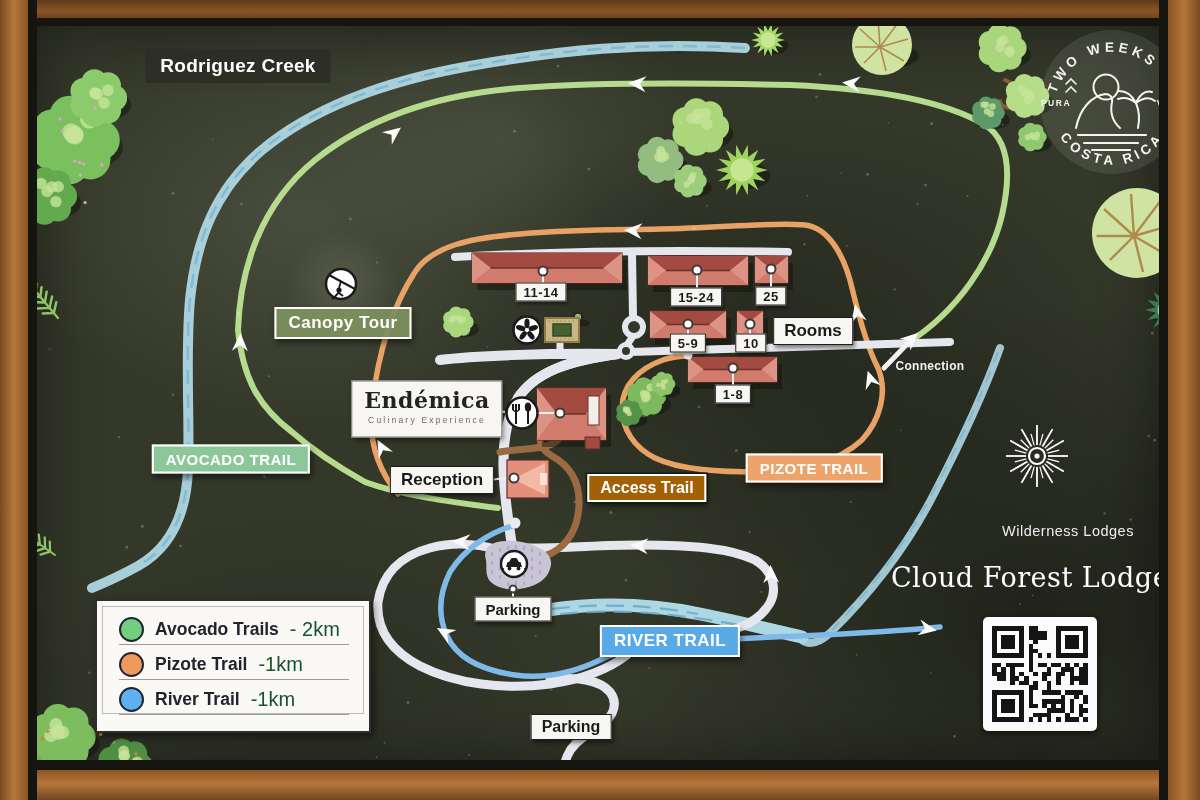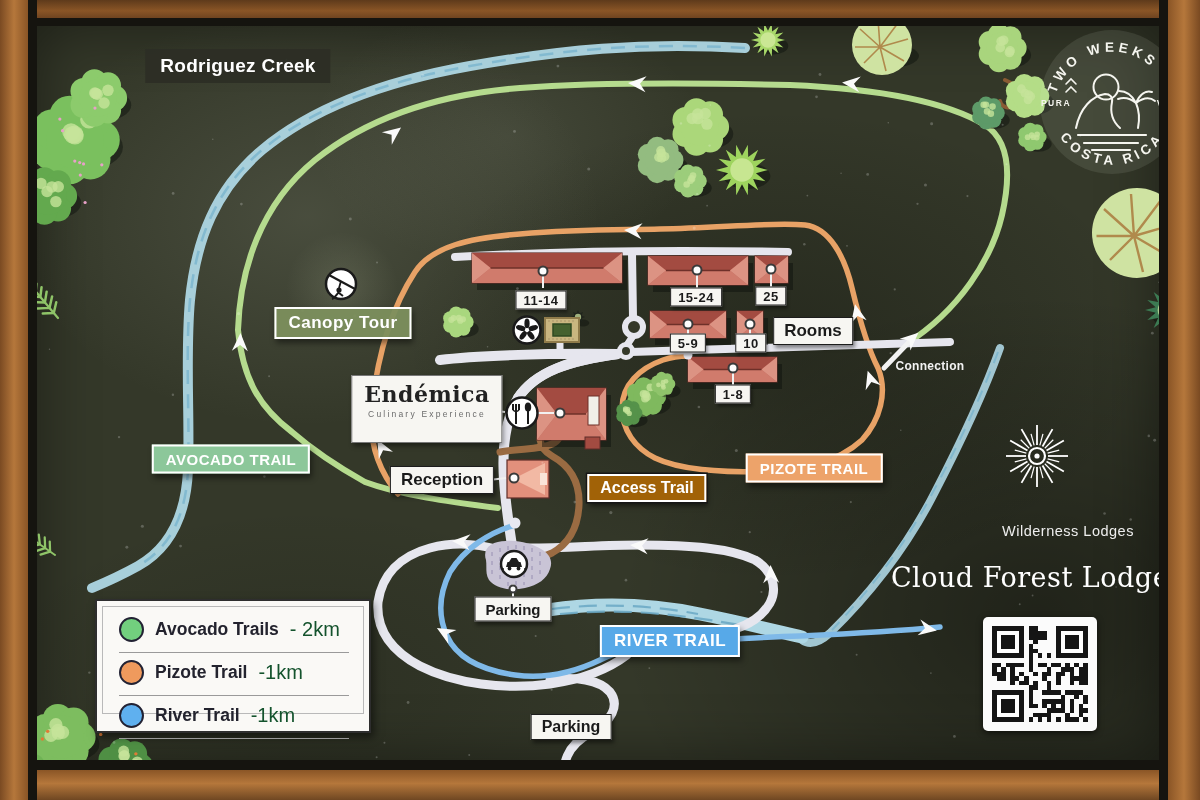--- a/index.html
+++ b/index.html
@@ -36,29 +36,29 @@
     font-size:16px;padding:3px 11px;box-shadow:0 0 0 1.5px #161616, 2px 4px 5px rgba(0,0,0,.5);}
   .trail-label{color:#fff;border:2px solid #fff;font-weight:bold;font-size:15px;letter-spacing:.5px;
     padding:4px 12px;box-shadow:2px 4px 6px rgba(0,0,0,.45);}
   .t-canopy{background:rgba(124,143,93,.95);font-size:17px;}
   .t-avocado{background:#8cc79a;}
   .t-pizote{background:#eda36a;}
   .t-river{background:#57a9e8;font-size:17px;}
   .plain-label{color:#f2f2f2;font-size:12px;font-weight:bold;letter-spacing:.3px;}
   
   .endemica-box{background:#f7f6f2;border:1px solid #777;color:#222;text-align:center;
-    padding:5px 12px 23px;box-shadow:2px 3px 5px rgba(0,0,0,.45);}
+    padding:5px 12px 12px;box-shadow:2px 3px 5px rgba(0,0,0,.45);}
   .endemica-box .t{font-family:"DejaVu Serif",serif;font-size:22px;font-weight:bold;letter-spacing:.5px;}
   .endemica-box .s{font-size:8.5px;color:#6b6b6b;letter-spacing:2.2px;margin-top:2px;}
   
   #legend{position:absolute;left:95px;top:599px;width:262px;height:120px;z-index:20;
     background:#faf9f6;border:2px solid #2e2e2e;box-shadow:3px 4px 8px rgba(0,0,0,.5);padding:5px;}
   #legend .inner{border:1px solid #b9b9b9;height:108px;padding:10px 14px 0 16px;box-sizing:border-box;}
   .leg-row{display:flex;align-items:center;gap:11px;border-bottom:1px solid #9a9a9a;
-    padding-bottom:10px;margin-bottom:7px;}
+    padding-bottom:2px;margin-bottom:7px;}
   .leg-dot{width:21px;height:21px;border-radius:50%;border:2px solid #223;flex:0 0 auto;}
   .leg-name{font-weight:bold;font-size:17.5px;color:#23232e;}
   .leg-dist{font-size:20px;color:#14532d;}
   .d-green{background:#72cf7e;} .d-orange{background:#ef9a5d;} .d-blue{background:#5fb0ef;}
   
   .brand{position:absolute;z-index:20;transform:translate(-50%,-50%);color:#fff;text-align:center;white-space:nowrap;}
   #brand-logo{font-size:33px;letter-spacing:9px;font-weight:400;text-indent:9px;}
   #brand-tag{font-size:14.5px;letter-spacing:.5px;color:#eee;}
   #brand-lodge{font-family:"DejaVu Serif",serif;font-size:27px;letter-spacing:.5px;}
   #qr-box{position:absolute;left:983px;top:617px;width:114px;height:114px;z-index:20;
@@ -744,21 +744,21 @@
     <div class="s">Culinary Experience</div>
   </div>
   <div class="lbl white-label" style="left:442px;top:480px;font-size:17px">Reception</div>
   <div class="lbl access-label" style="left:647px;top:488px">Access Trail</div>
   <div class="lbl trail-label t-pizote" style="left:814px;top:468px">PIZOTE TRAIL</div>
   <div class="lbl trail-label t-avocado" style="left:231px;top:459px">AVOCADO TRAIL</div>
   <div class="lbl trail-label t-river" style="left:670px;top:641px">RIVER TRAIL</div>
   <div class="lbl white-label" style="left:513px;top:609px">Parking</div>
   <div class="lbl white-label" style="left:571px;top:727px;font-size:16px">Parking</div>
 
-  <div class="lbl room-label" style="left:541px;top:300px">11-14</div>
+  <div class="lbl room-label" style="left:541px;top:292px">11-14</div>
   <div class="lbl room-label" style="left:696px;top:297px">15-24</div>
   <div class="lbl room-label" style="left:771px;top:296px">25</div>
   <div class="lbl room-label" style="left:688px;top:343px">5-9</div>
   <div class="lbl room-label" style="left:751px;top:343px">10</div>
   <div class="lbl room-label" style="left:733px;top:394px">1-8</div>
 
   <div id="legend">
     <div class="inner">
       <div class="leg-row">
         <span class="leg-dot d-green"></span>

